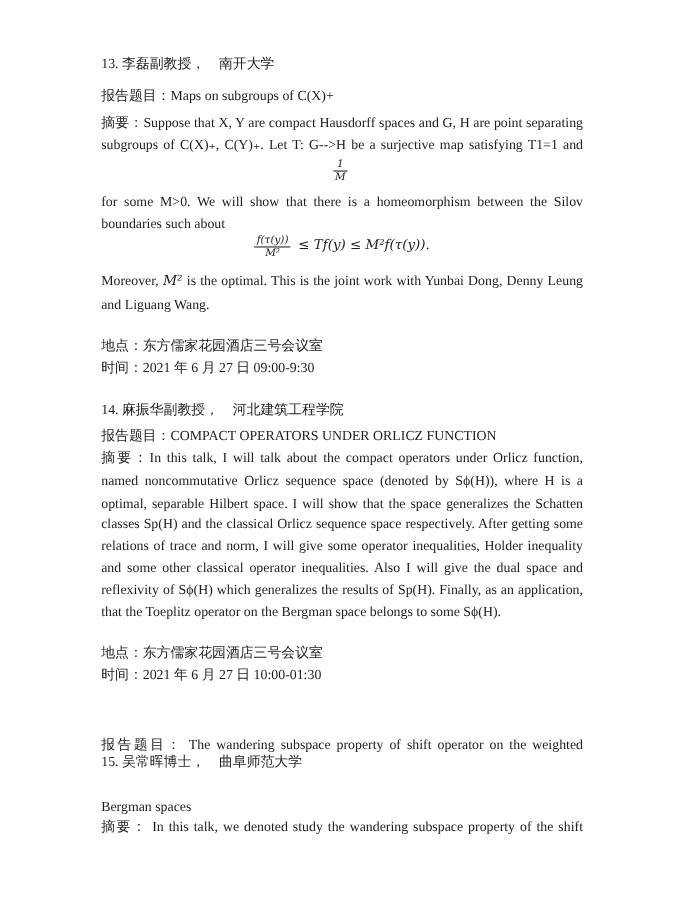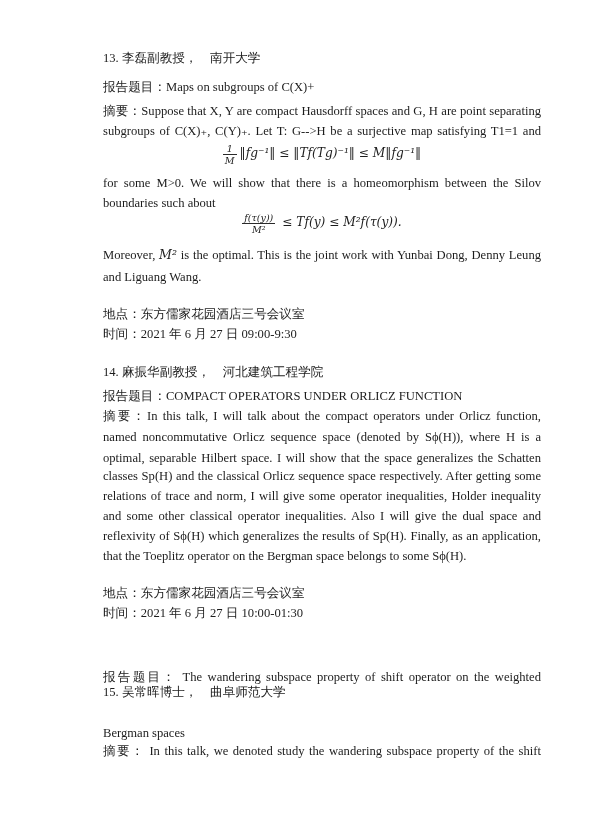--- a/index.html
+++ b/index.html
@@ -10,21 +10,20 @@
     color:#1c1c1c;
     font-family:"Liberation Serif","DejaVu Serif","DejaVu Sans",serif;
     font-size:12.6px;
     overflow:hidden;
   }
   .ln{
     position:absolute;
     left:92px;width:438px;
     line-height:20px;
     white-space:nowrap;
-    margin-left:11px;
   }
   .just{
     text-align:justify;
     text-align-last:justify;
     text-justify:inter-word;
   }
   .formula{
     text-align:center;
     text-align-last:center;
     font-style:italic;
@@ -51,21 +50,21 @@
 <body>
 
 <div class="page">
 
   <div class="ln" style="top:48px">13. 李磊副教授，　南开大学</div>
   <div class="ln" style="top:77px">报告题目：Maps on subgroups of C(X)+</div>
   <div class="ln just" style="top:101px">摘要：Suppose that X, Y are compact Hausdorff spaces and G, H are point separating</div>
   <div class="ln just" style="top:121px">subgroups of C(X)₊, C(Y)₊. Let T: G--&gt;H be a surjective map satisfying T1=1 and</div>
 
   <div class="ln formula" style="top:140px">
-    <span class="frac"><span class="num">1</span><span class="den">M</span></span><span>‖fg⁻¹‖ ≤ ‖Tf(Tg)⁻¹‖ ≤ M‖fg⁻¹‖</span>
+    <span class="frac"><span class="num">1</span><span class="den">M</span></span>
   </div>
 
   <div class="ln just" style="top:173px">for some M&gt;0. We will show that there is a homeomorphism between the Silov</div>
   <div class="ln" style="top:193px">boundaries such about</div>
 
   <div class="ln formula" style="top:209px">
     <span class="frac"><span class="num">f(τ(y))</span><span class="den">M²</span></span><span> ≤ Tf(y) ≤ M²f(τ(y)).</span>
   </div>
 
   <div class="ln just" style="top:245px"><span>Moreover, </span><span class="mathvar">M²</span><span> is the optimal. This is the joint work with Yunbai Dong, Denny Leung</span></div>

